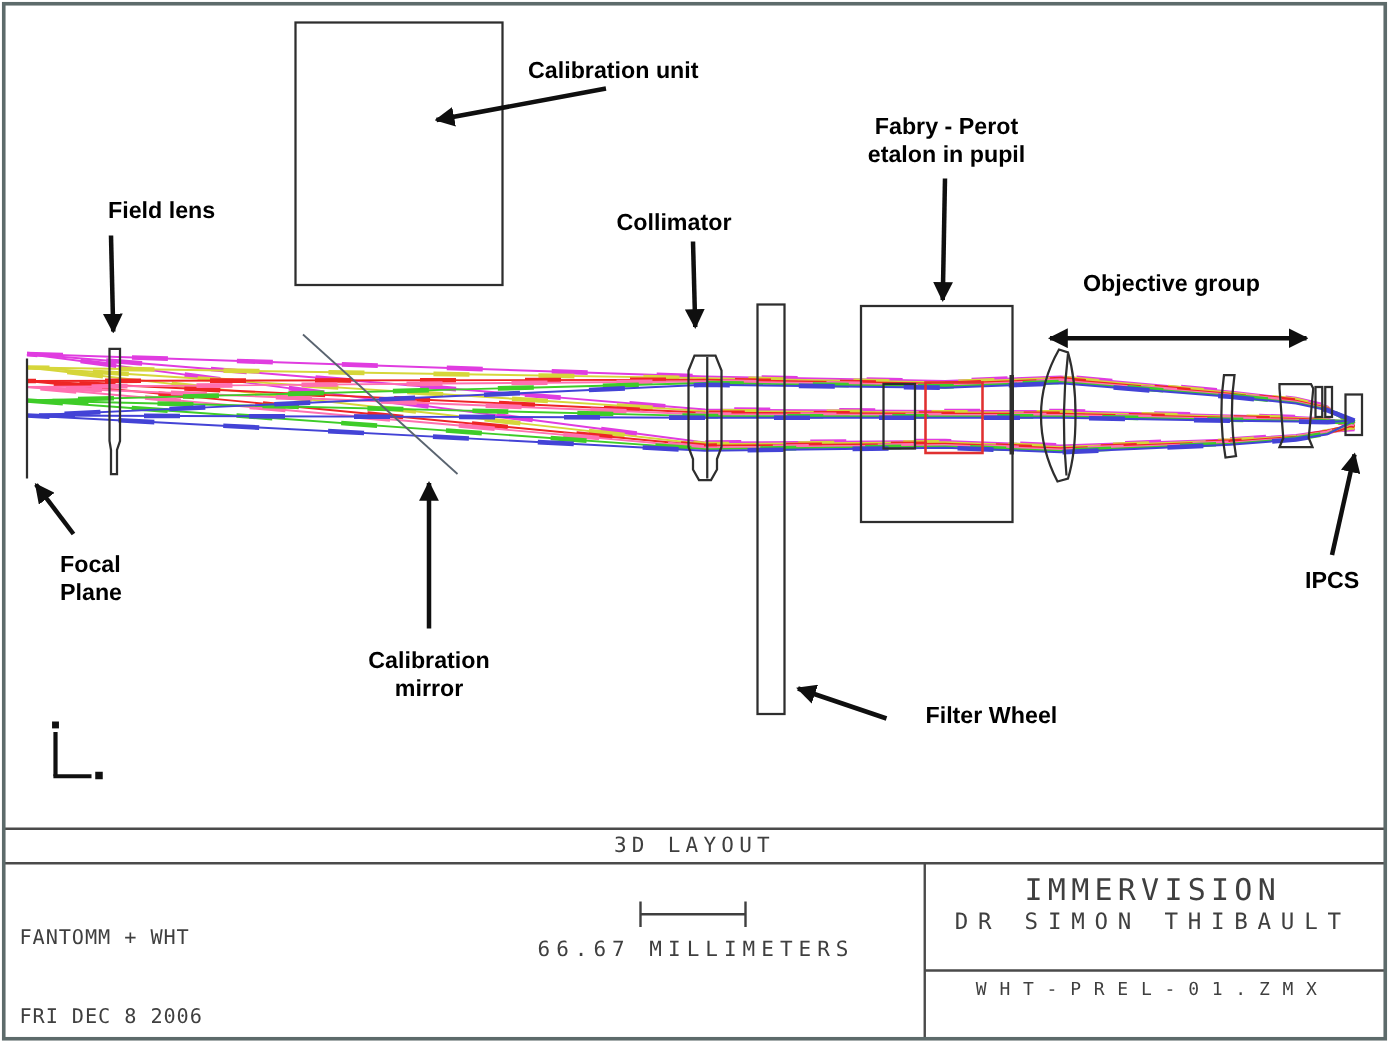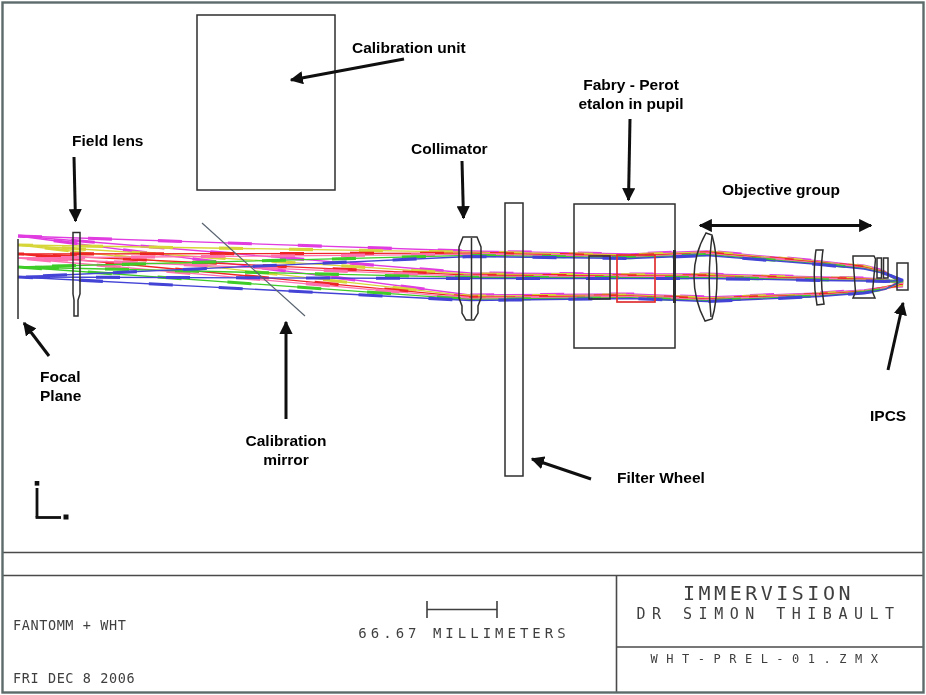--- a/index.html
+++ b/index.html
@@ -137,22 +137,23 @@
 </div>
 <div class="lbl" style="left:40px;top:367px;">
   <span>Focal</span>
   <span>Plane</span>
 </div>
 <div class="lbl center" style="left:216px;top:431px;width:140px;">
   <span>Calibration</span>
   <span>mirror</span>
 </div>
 <div class="lbl" style="left:617px;top:468px;">Filter Wheel</div>
-<div class="lbl" style="left:870px;top:378px;margin-top:28px;">IPCS</div>
+<div class="lbl" style="left:870px;top:378px;">IPCS</div>
 
+<div class="mono layout-title">3D LAYOUT</div>
 <div class="mono tb-left">
   <div>FANTOMM + WHT</div>
   <div>FRI DEC 8 2006</div>
   
 </div>
 <div class="mono scale-label">66.67 MILLIMETERS</div>
 <div class="mono company">IMMERVISION</div>
 <div class="mono author">DR SIMON THIBAULT</div>
 <div class="mono filename">WHT-PREL-01.ZMX</div>
 

